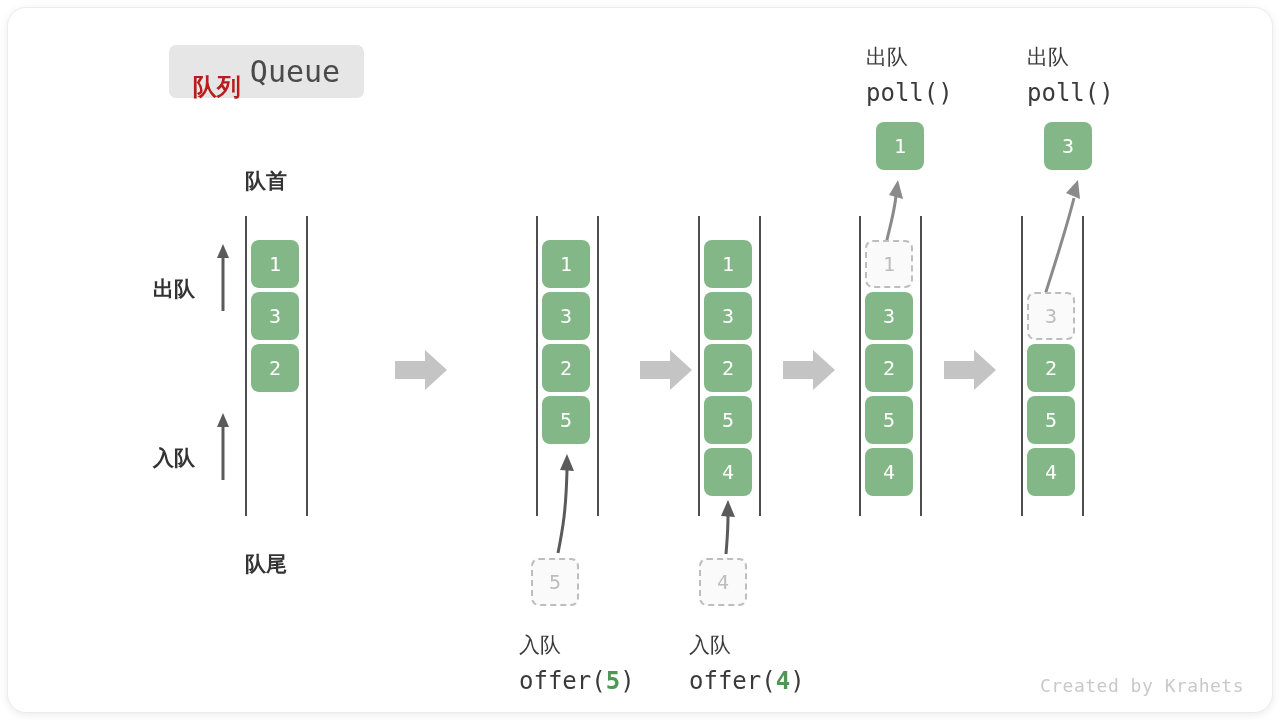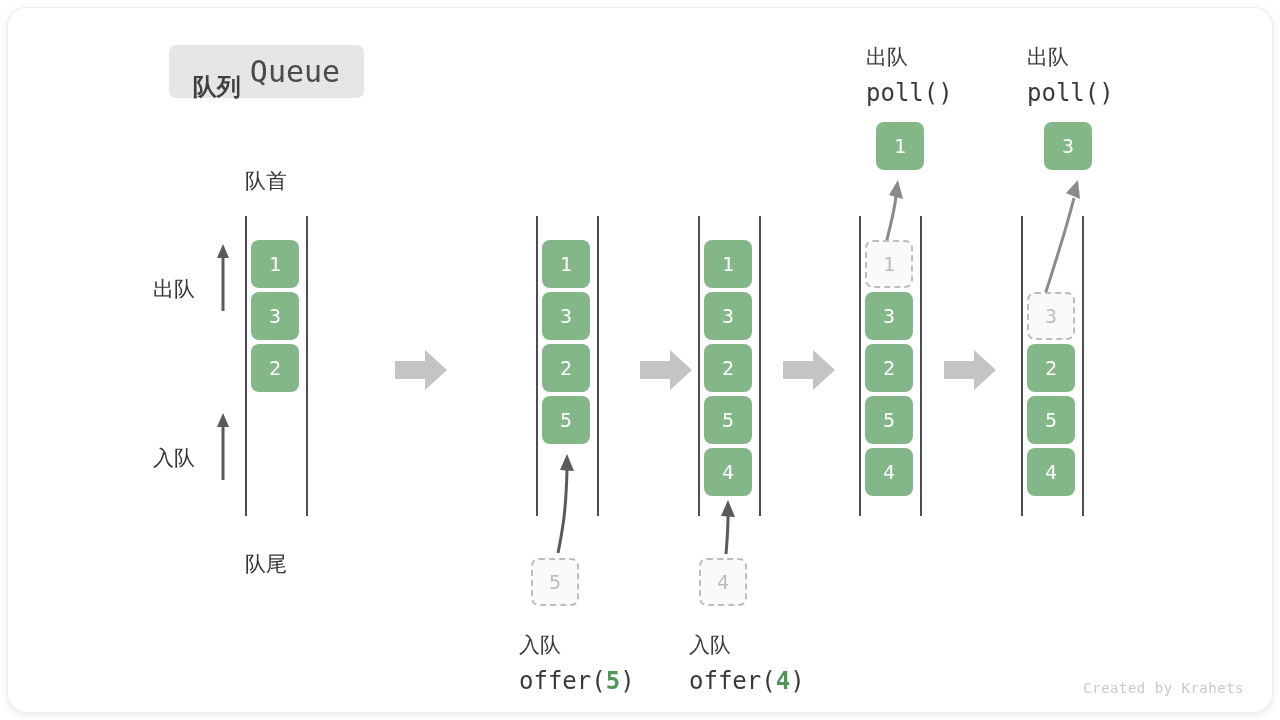--- a/index.html
+++ b/index.html
@@ -25,33 +25,33 @@
   #title-chip {
     position: absolute;
     left: 161px; top: 37px;
     width: 195px; height: 53px;
     background: #e6e6e6;
     border-radius: 7px;
     display: flex; align-items: center; justify-content: center;
     gap: 9px;
   }
   #title-chip .cn {
-    font-size: 24px; font-weight: bold; color: #404040;
+    font-size: 24px; font-weight: bold; color: #b91c1c;
     font-family: "Liberation Sans", "DejaVu Sans", sans-serif;
     margin-top: 31px;
   }
   #title-chip .en {
     font-size: 30px; color: #4a4a4a;
     font-family: "DejaVu Sans Mono", "Liberation Mono", monospace;
   }
 
   
   .cn-bold {
     font-family: "Liberation Sans", "DejaVu Sans", sans-serif;
-    font-weight: normal;
+    font-weight: bold;
     color: #333333;
     font-size: 21px;
     white-space: nowrap;
   }
   .cn-plain {
     font-family: "Liberation Sans", "DejaVu Sans", sans-serif;
     color: #3a3a3a;
     font-size: 21px;
     white-space: nowrap;
   }
@@ -93,21 +93,21 @@
   
   .flow-arrow { position: absolute; }
 
   
   .lbl-2line { position: absolute; line-height: 1.6; }
 
   #credit {
     position: absolute;
     right: 28px; bottom: 16px;
     font-family: "DejaVu Sans Mono", "Liberation Mono", monospace;
-    font-size: 14px;
+    font-size: 18px;
     color: #c9c9c9;
     letter-spacing: 0.5px;
   }
   svg { position: absolute; overflow: visible; }
 </style>
 </head>
 <body>
 
 <div id="card">
 

